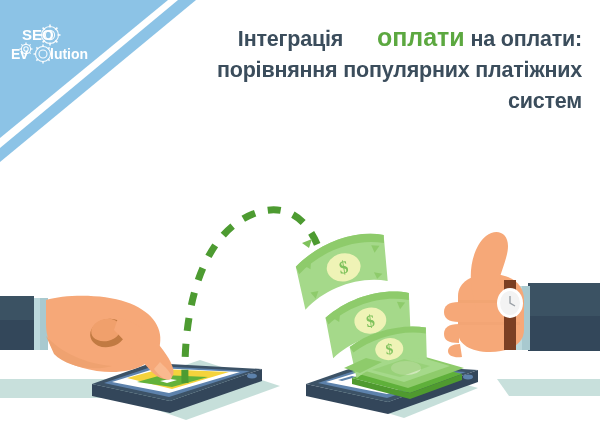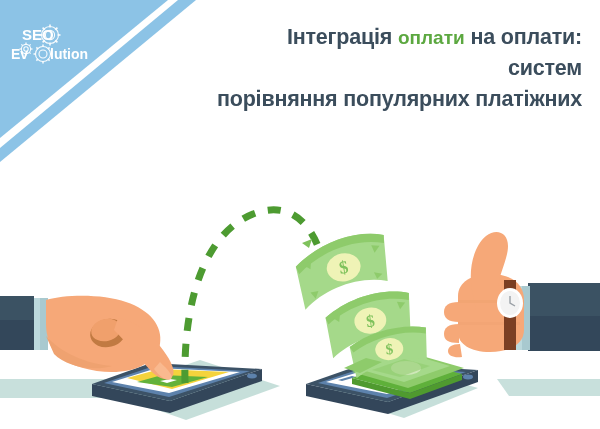--- a/index.html
+++ b/index.html
@@ -45,21 +45,21 @@
     font-weight: bold;
     font-size: 21.5px;
     line-height: 31px;
     letter-spacing: -0.2px;
     color: #3b4d5c;
     margin: 0;
   }
   #headline .accent { color: #5ca840; }
   #headline .ln { display: block; white-space: nowrap; }
   #headline .ln-1 { font-size: 21.5px; }
-  #headline .ln-1 .accent { font-size: 19px; letter-spacing: 0px; }
+  #headline .ln-1 .accent { font-size: 25px; letter-spacing: 0px; margin-left: 28px; }
   #headline .ln-2 { font-size: 21.5px; }
   #headline .ln-3 { font-size: 21.5px; }
 </style>
 </head>
 <body>
 
 <div id="banner">
 
   <svg id="art" viewBox="0 0 600 429">
 
@@ -265,17 +265,17 @@
         </g>
       </g>
     </g>
     <text x="14" y="18" font-family="'Liberation Sans', sans-serif" font-size="15" font-weight="bold" fill="#ffffff">SEO</text>
     <text x="3" y="37" font-family="'Liberation Sans', sans-serif" font-size="14" font-weight="bold" fill="#ffffff">Ev</text>
     <text x="42" y="37" font-family="'Liberation Sans', sans-serif" font-size="14" font-weight="bold" fill="#ffffff">lution</text>
   </svg>
 
   <h1 id="headline">
     <span class="ln ln-1"><span>Інтеграція </span><span class="accent">оплати</span><span> на оплати:</span></span>
+    <span class="ln ln-2">порівняння популярних платіжних</span>
     <span class="ln ln-3">систем</span>
-    <span class="ln ln-2">порівняння популярних платіжних</span>
   </h1>
 
 </div>
 
 </body></html>

